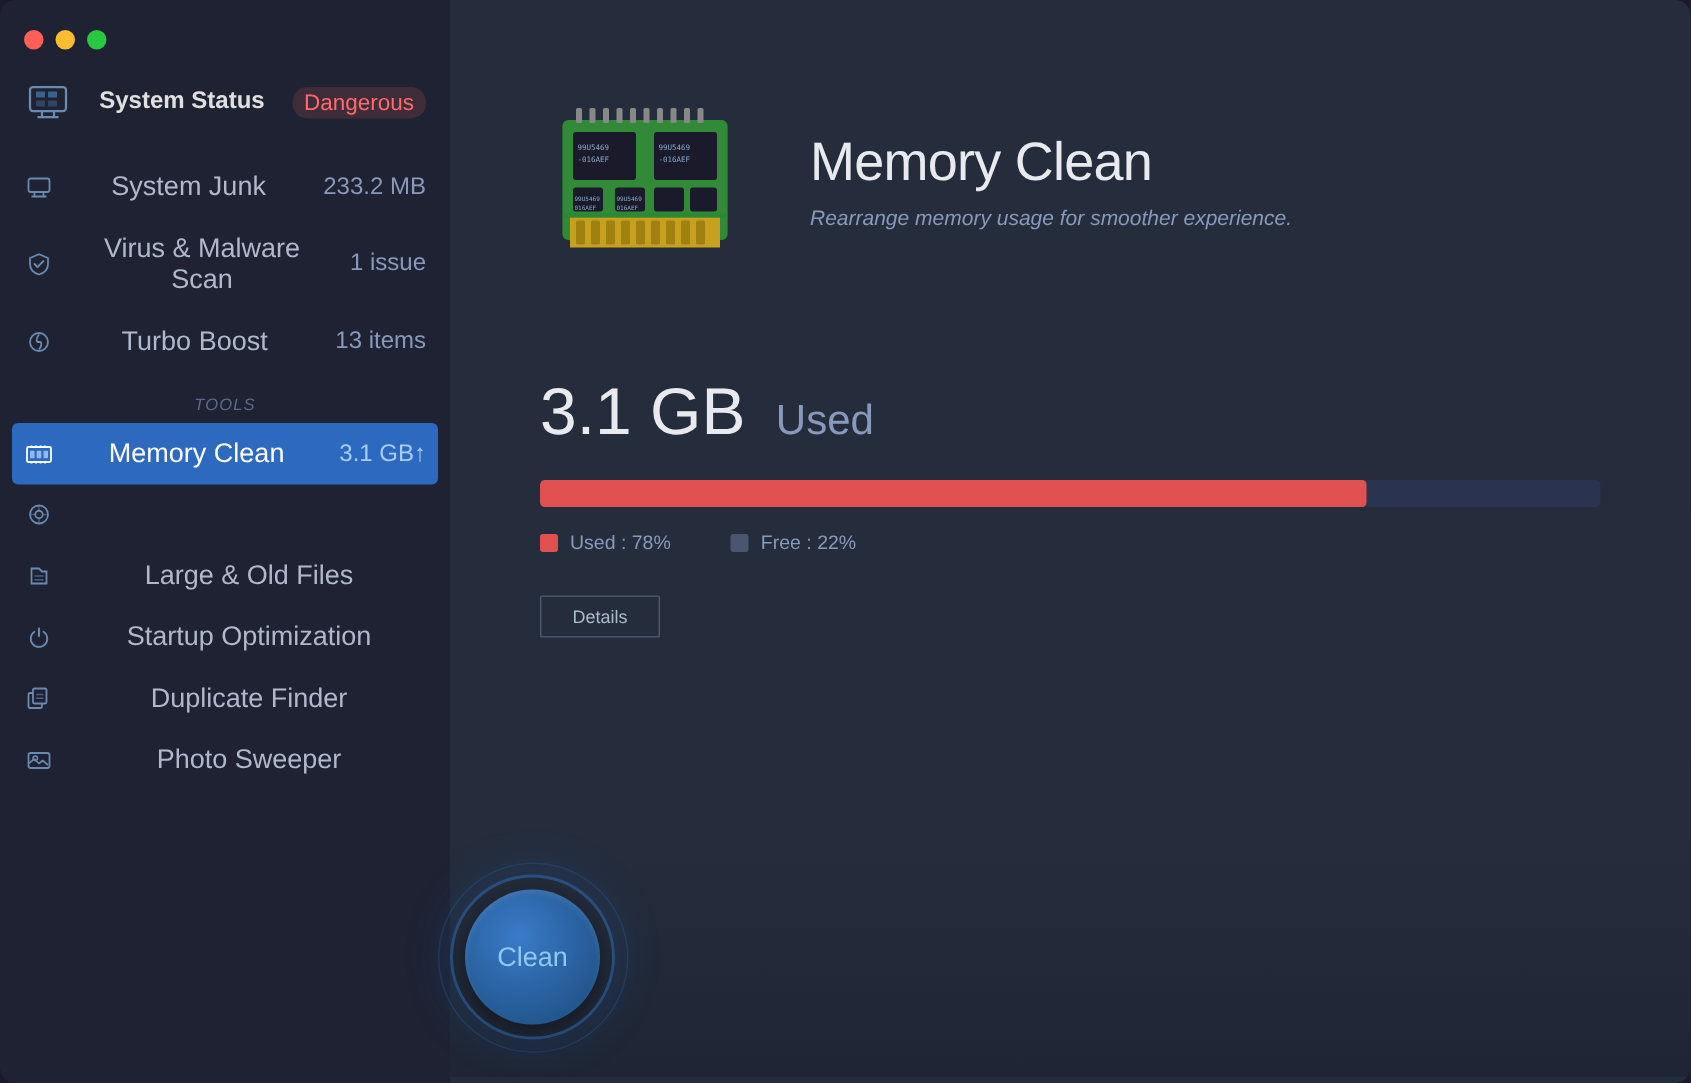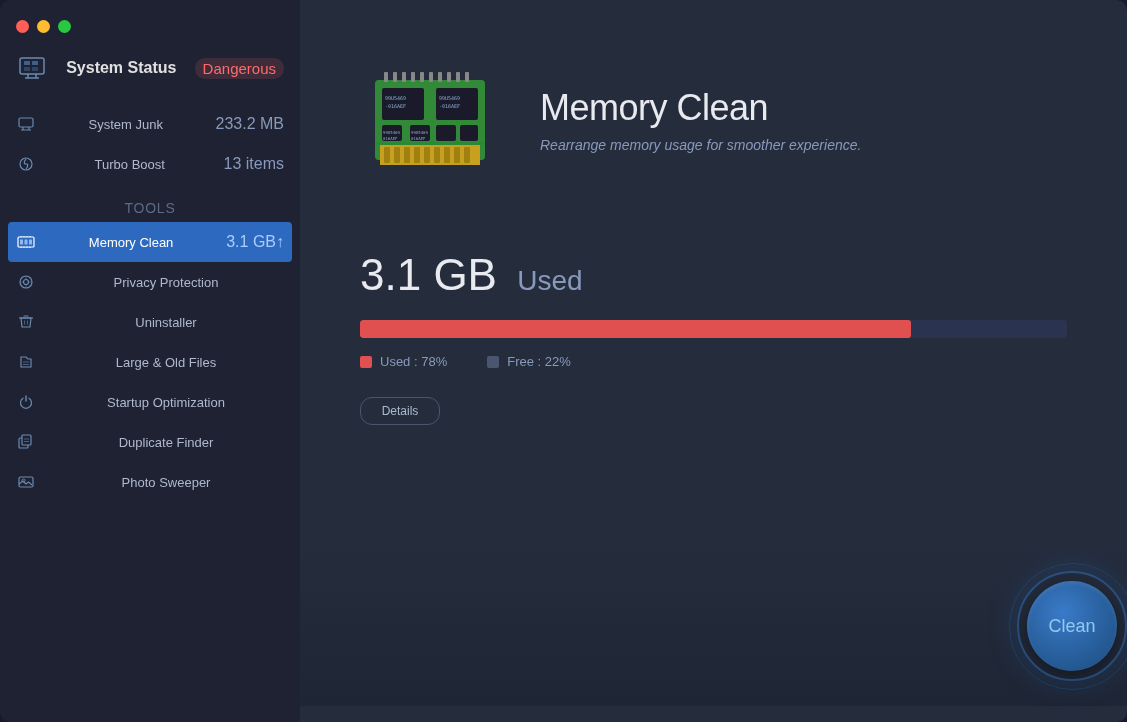--- a/index.html
+++ b/index.html
@@ -106,45 +106,46 @@
       justify-content: center;
       color: #8899bb;
       font-size: 14px;
     }
 
     .sidebar-item.active .sidebar-item-icon {
       color: #ffffff;
     }
 
     .sidebar-item-label {
-      font-size: 13px;
+      font-size: 18px;
       color: #b0b8cc;
       flex: 1;
     }
 
     .sidebar-item.active .sidebar-item-label {
       color: #ffffff;
       font-weight: 500;
     }
 
     .sidebar-item-value {
       font-size: 16px;
       color: #8899bb;
     }
 
     .sidebar-item.active .sidebar-item-value {
       color: #aaccff;
     }
 
     .tools-label {
-      font-size: 14px;
+      font-size: 11px;
       color: #5a6a88;
       text-transform: uppercase;
       letter-spacing: 0.8px;
       padding: 12px 16px 6px 16px;
+      font-style: italic;
     }
 
     
     .main-content {
       flex: 1;
       background: #252d3d;
       height: 722px;
       display: flex;
       flex-direction: column;
       border-radius: 0 10px 10px 0;
@@ -238,36 +239,36 @@
 
     .legend-dot.used { background: #e05050; }
     .legend-dot.free { background: #4a5570; }
 
     .details-btn {
       margin: 28px 60px 0 60px;
       width: 80px;
       padding: 6px 16px;
       background: transparent;
       border: 1px solid #4a5570;
-      border-radius: 12px;
+      border-radius: 1px;
       color: #aabbcc;
       font-size: 12px;
       cursor: pointer;
     }
 
     
     .clean-area {
       position: absolute;
-      bottom: 16px;
+      bottom: 4px;
       left: 0;
       right: 0;
       height: 160px;
       display: flex;
       align-items: center;
-      justify-content: flex-end;
+      justify-content: flex-start;
       background: linear-gradient(to bottom, transparent, rgba(20,26,40,0.4));
     }
 
     .clean-btn-outer {
       width: 110px;
       height: 110px;
       border-radius: 50%;
       border: 2px solid #2a5080;
       display: flex;
       align-items: center;
@@ -337,20 +338,31 @@
           <rect x="1" y="2" width="14" height="9" rx="1.5" stroke="#6a8ab0" stroke-width="1.2" fill="none"></rect>
           <line x1="5" y1="11" x2="5" y2="14" stroke="#6a8ab0" stroke-width="1.2"></line>
           <line x1="11" y1="11" x2="11" y2="14" stroke="#6a8ab0" stroke-width="1.2"></line>
           <line x1="3" y1="14" x2="13" y2="14" stroke="#6a8ab0" stroke-width="1.2"></line>
         </svg>
       </div>
       <span class="sidebar-item-label">System Junk</span>
       <span class="sidebar-item-value">233.2 MB</span>
     </div>
 
+    <div class="sidebar-item">
+      <div class="sidebar-item-icon">
+        <svg width="16" height="16" viewBox="0 0 16 16" fill="none">
+          <path d="M8 1.5L2 4v4c0 3.5 2.5 6 6 7 3.5-1 6-3.5 6-7V4L8 1.5z" stroke="#6a8ab0" stroke-width="1.2" fill="none"></path>
+          <line x1="5" y1="8" x2="7" y2="10" stroke="#6a8ab0" stroke-width="1.2" stroke-linecap="round"></line>
+          <line x1="7" y1="10" x2="11" y2="6" stroke="#6a8ab0" stroke-width="1.2" stroke-linecap="round"></line>
+        </svg>
+      </div>
+      <span class="sidebar-item-label">Virus &amp; Malware Scan</span>
+      <span class="sidebar-item-value">1 issue</span>
+    </div>
 
     <div class="sidebar-item">
       <div class="sidebar-item-icon">
         <svg width="16" height="16" viewBox="0 0 16 16" fill="none">
           <circle cx="8" cy="8" r="6" stroke="#6a8ab0" stroke-width="1.2" fill="none"></circle>
           <path d="M8 3C5.2 6.5 7 8 7 8H9C9 8 10.8 9.5 8 13" stroke="#6a8ab0" stroke-width="1.2" fill="none"></path>
         </svg>
       </div>
       <span class="sidebar-item-label">Turbo Boost</span>
       <span class="sidebar-item-value">13 items</span>
@@ -385,35 +397,22 @@
       <div class="sidebar-item-icon">
         <svg width="16" height="16" viewBox="0 0 16 16" fill="none">
           <circle cx="8" cy="8" r="6" stroke="#6a8ab0" stroke-width="1.2" fill="none"></circle>
           <circle cx="8" cy="8" r="2.5" stroke="#6a8ab0" stroke-width="1.2" fill="none"></circle>
           <line x1="8" y1="2" x2="8" y2="5.5" stroke="#6a8ab0" stroke-width="1" opacity="0.5"></line>
           <line x1="8" y1="10.5" x2="8" y2="14" stroke="#6a8ab0" stroke-width="1" opacity="0.5"></line>
           <line x1="2" y1="8" x2="5.5" y2="8" stroke="#6a8ab0" stroke-width="1" opacity="0.5"></line>
           <line x1="10.5" y1="8" x2="14" y2="8" stroke="#6a8ab0" stroke-width="1" opacity="0.5"></line>
         </svg>
       </div>
-      <span class="sidebar-item-label">Privacy Protection</span>
-    </div>
-
-    <div class="sidebar-item">
-      <div class="sidebar-item-icon">
-        <svg width="16" height="16" viewBox="0 0 16 16" fill="none">
-          <path d="M3 4h10l-1 9H4L3 4z" stroke="#6a8ab0" stroke-width="1.2" fill="none"></path>
-          <line x1="1" y1="4" x2="15" y2="4" stroke="#6a8ab0" stroke-width="1.2"></line>
-          <path d="M6 2h4" stroke="#6a8ab0" stroke-width="1.2" stroke-linecap="round"></path>
-          <line x1="6.5" y1="6.5" x2="6.5" y2="10.5" stroke="#6a8ab0" stroke-width="1" opacity="0.6"></line>
-          <line x1="9.5" y1="6.5" x2="9.5" y2="10.5" stroke="#6a8ab0" stroke-width="1" opacity="0.6"></line>
-        </svg>
-      </div>
-      <span class="sidebar-item-label">Uninstaller</span>
-    </div>
+    </div>
+
 
     <div class="sidebar-item">
       <div class="sidebar-item-icon">
         <svg width="16" height="16" viewBox="0 0 16 16" fill="none">
           <path d="M3 3h5l2 2h3v8H3z" stroke="#6a8ab0" stroke-width="1.2" fill="none"></path>
           <line x1="5" y1="8" x2="11" y2="8" stroke="#6a8ab0" stroke-width="1" opacity="0.6"></line>
           <line x1="5" y1="10.5" x2="11" y2="10.5" stroke="#6a8ab0" stroke-width="1" opacity="0.6"></line>
         </svg>
       </div>
       <span class="sidebar-item-label">Large &amp; Old Files</span>

